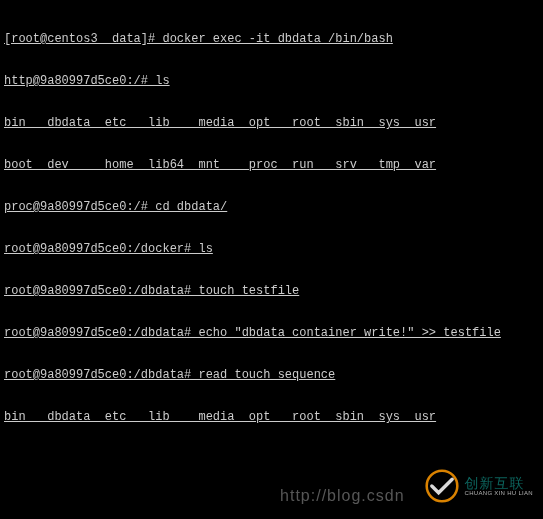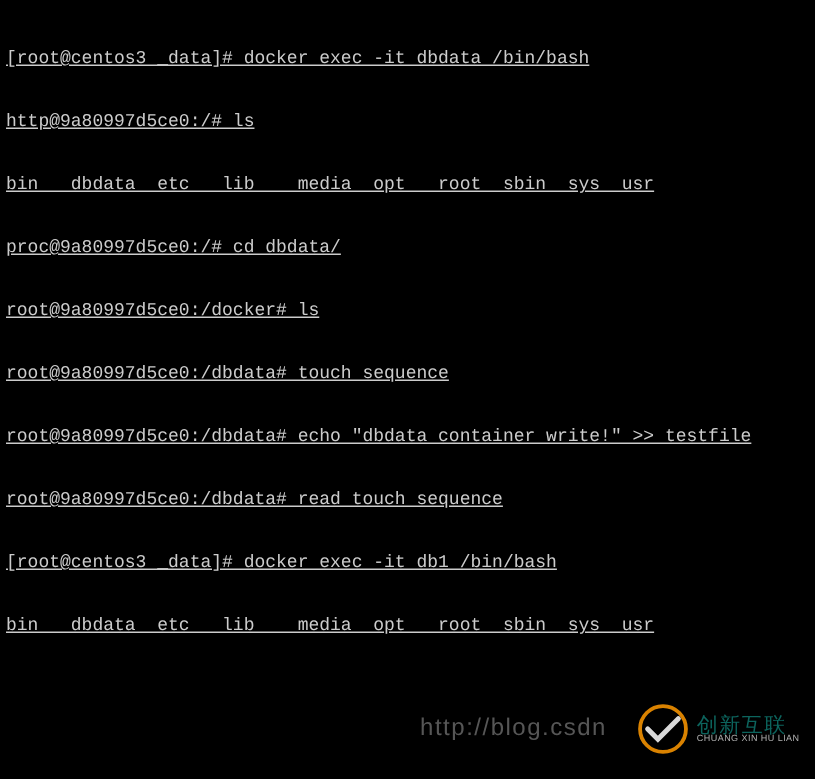--- a/index.html
+++ b/index.html
@@ -26,21 +26,21 @@
     .line {
       display: block;
       min-height: 14px;
       text-decoration: underline;
     }
     .watermark {
       position: absolute;
       bottom: 16px;
       right: 10px;
       display: flex;
-      align-items: center;
+      align-items: flex-end;
       opacity: 0.85;
       pointer-events: none;
       margin-top: 38px;
     }
     .watermark-url {
       color: #666;
       font-size: 16px;
       font-family: Arial, sans-serif;
       margin-right: 20px;
       letter-spacing: 1px;
@@ -73,26 +73,26 @@
       letter-spacing: 0.3px;
     }
   </style>
 </head>
 <body>
 
 <div class="terminal">
   <span class="line">[root@centos3 _data]# docker exec -it dbdata /bin/bash</span>
   <span class="line">http@9a80997d5ce0:/# ls</span>
   <span class="line">bin   dbdata  etc   lib    media  opt   root  sbin  sys  usr</span>
+  <span class="line">boot  dev     home  lib64  mnt    proc  run   srv   tmp  var</span>
   <span class="line">proc@9a80997d5ce0:/# cd dbdata/</span>
   <span class="line">root@9a80997d5ce0:/docker# ls</span>
-  <span class="line">root@9a80997d5ce0:/dbdata# touch sequence</span>
+  <span class="line">root@9a80997d5ce0:/dbdata# touch testfile</span>
   <span class="line">root@9a80997d5ce0:/dbdata# echo "dbdata container write!" &gt;&gt; testfile</span>
   <span class="line">root@9a80997d5ce0:/dbdata# read touch sequence</span>
-  <span class="line">[root@centos3 _data]# docker exec -it db1 /bin/bash</span>
   <span class="line">bin   dbdata  etc   lib    media  opt   root  sbin  sys  usr</span>
   
   
   
   
   
   
   
   
   

